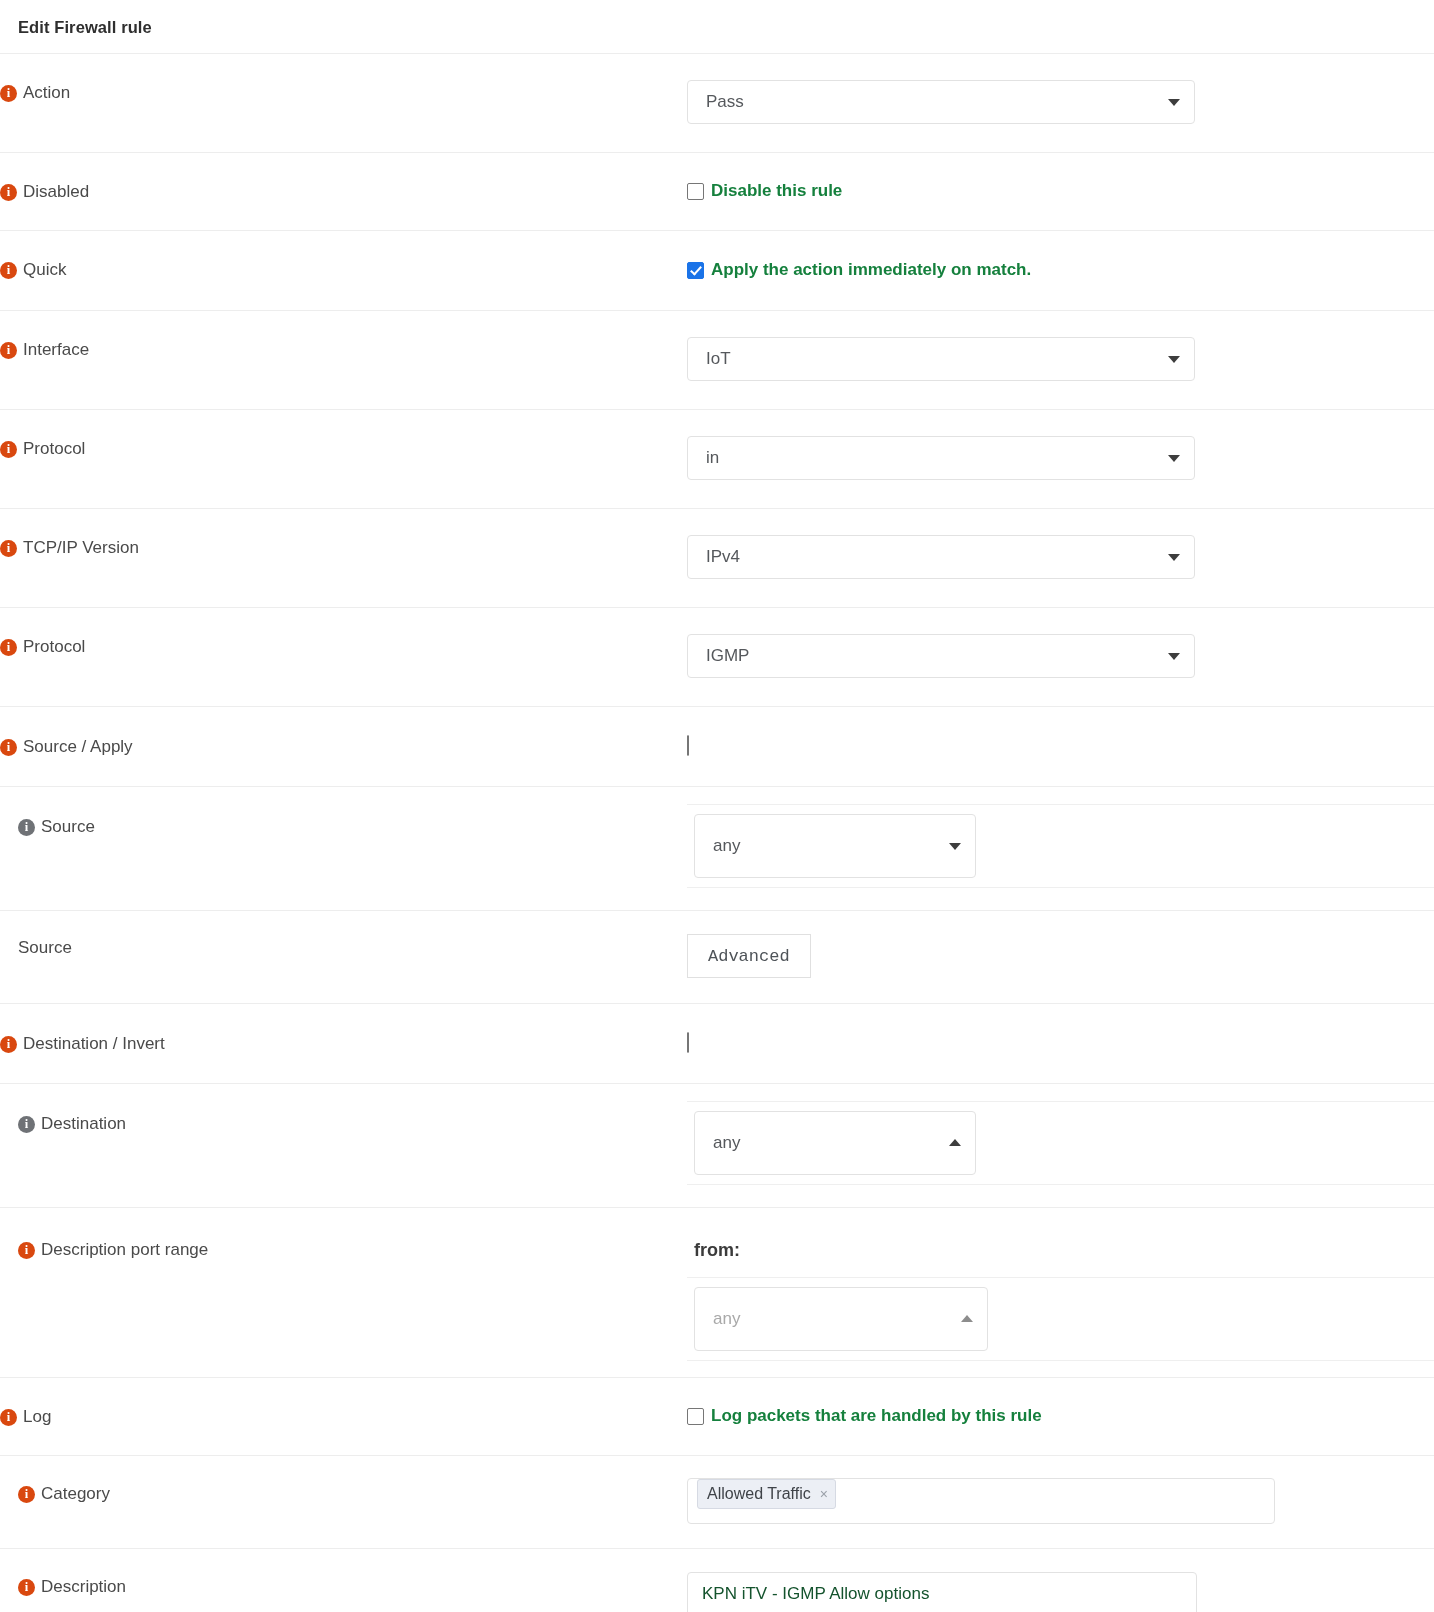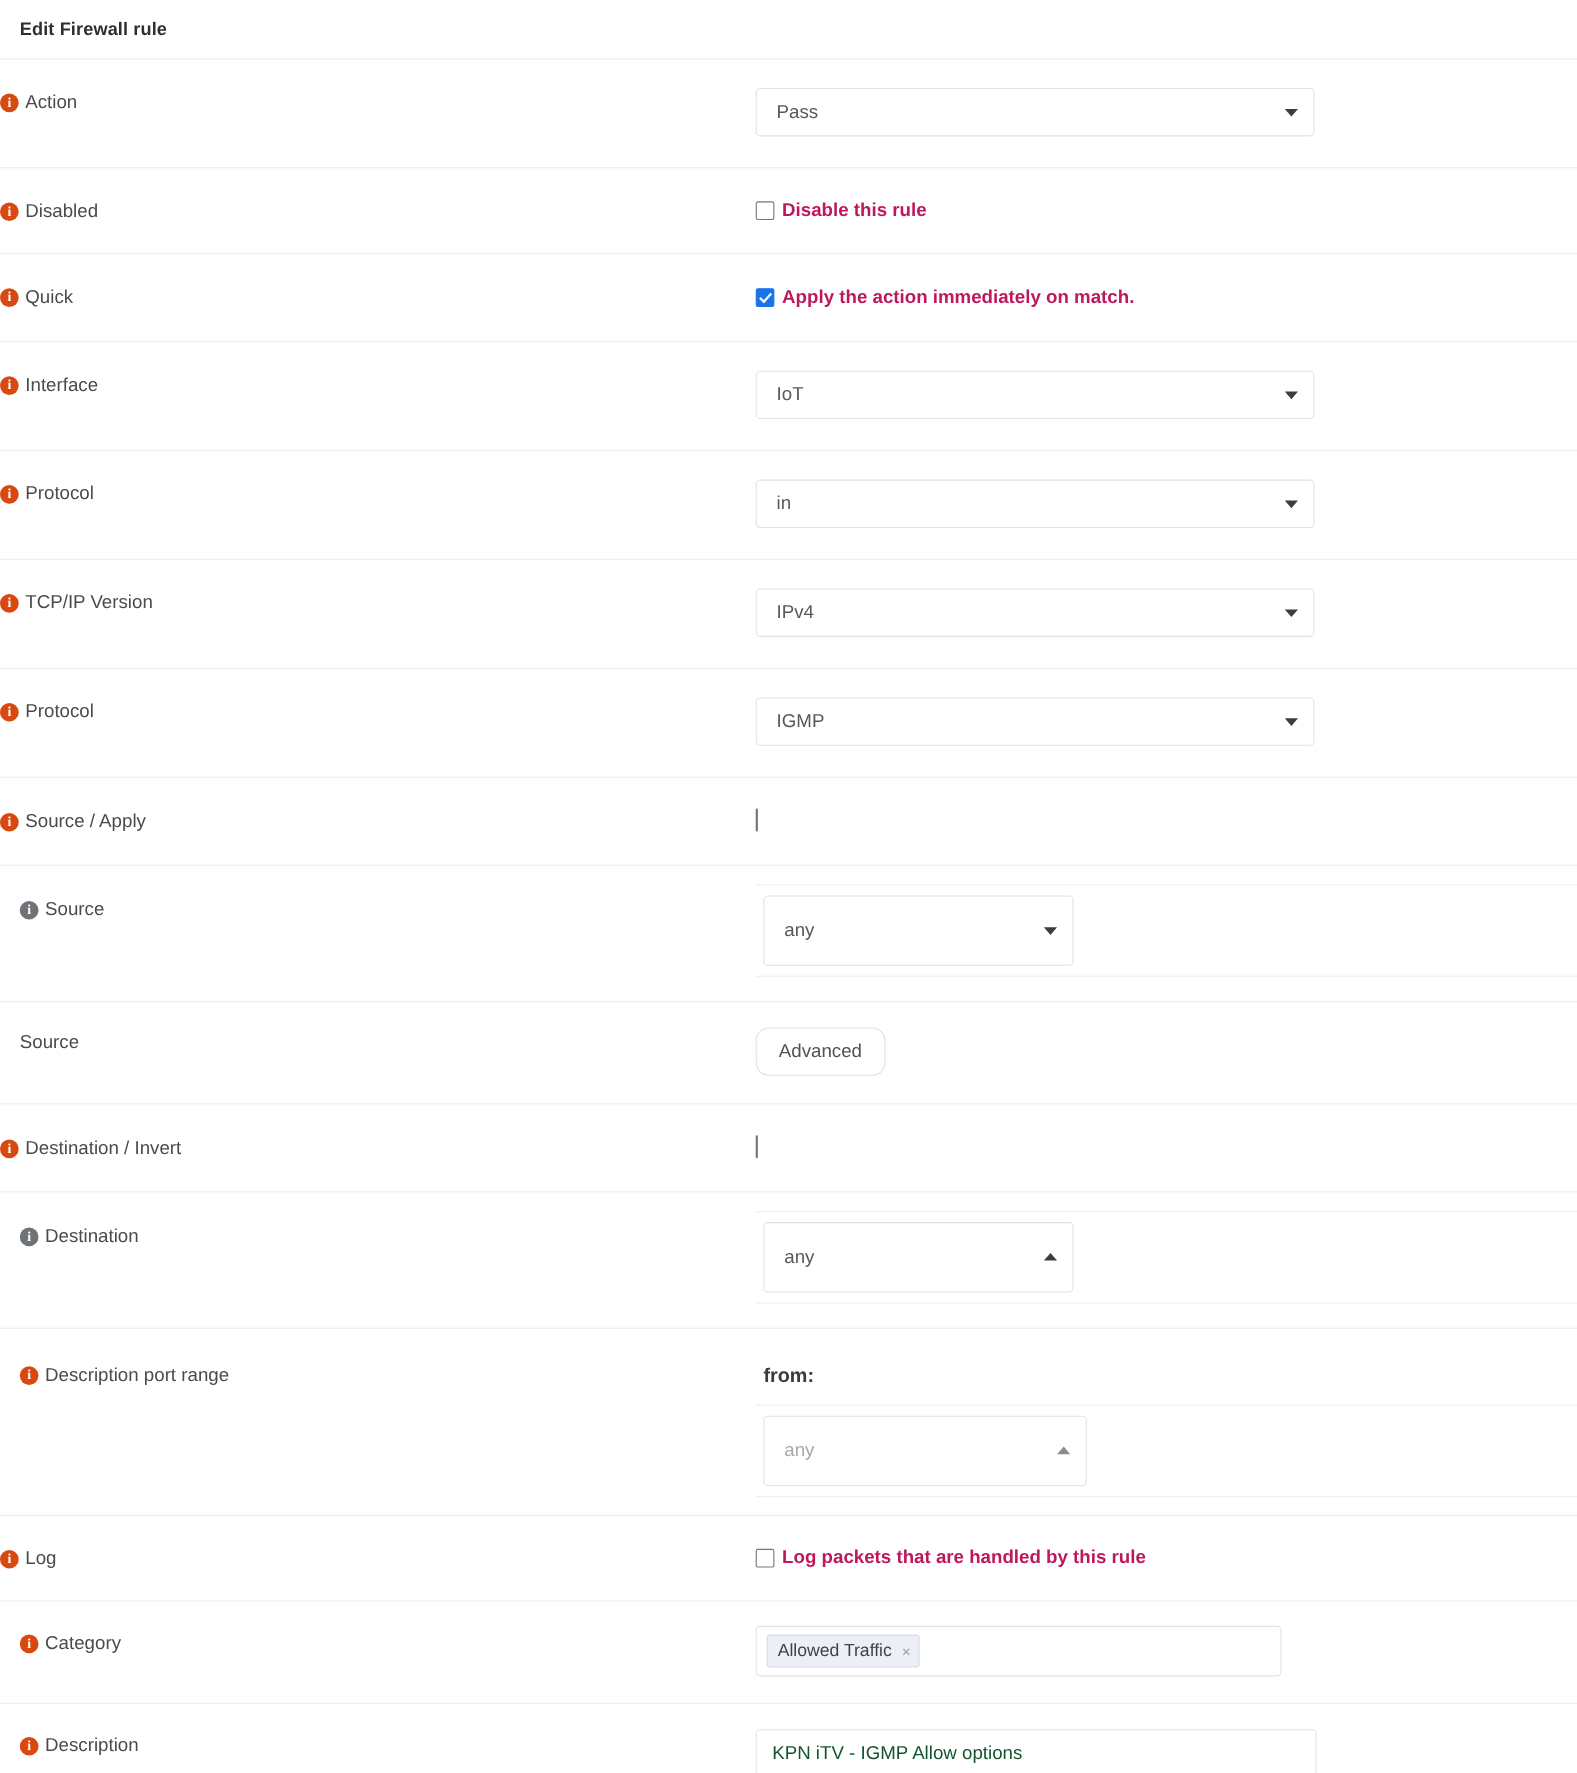--- a/index.html
+++ b/index.html
@@ -149,63 +149,63 @@
     left: 5px; top: 1px;
     width: 4px; height: 9px;
     border: solid #fff;
     border-width: 0 2px 2px 0;
     transform: rotate(42deg);
   }
   .cbx-label {
     margin-left: 7px;
     font-size: 17px;
     font-weight: bold;
-    color: #be185d;
+    color: #15803d;
     white-space: nowrap;
   }
 
   
   .btn {
     display: inline-flex;
     align-items: center;
     justify-content: center;
     height: 44px;
     padding: 0 20px;
     border: 1px solid #e0e0e0;
-    border-radius: 12px;
+    border-radius: 0;
     background: #fff;
     font-size: 17px;
     color: #4e5358;
     cursor: pointer;
+    font-family: Liberation Mono, monospace;
   }
 
   
   .txt {
     width: 510px;
     height: 44px;
     border: 1px solid #e2e2e2;
     border-radius: 4px;
     background: #fff;
     font-size: 17px;
     color: #14532d;
     padding: 0 14px;
     font-family: "Liberation Sans", sans-serif;
     outline: none;
   }
   .txt::placeholder { color: #a9a9a9; }
 
   
   .tagbox {
-    width: 478px;
+    width: 588px;
     min-height: 46px;
     border: 1px solid #e2e2e2;
     border-radius: 4px;
     background: #fff;
     display: flex;
-    align-items: center;
     padding: 0 9px;
   }
   .tag {
     display: inline-flex;
     align-items: center;
     background: #eceff5;
     border: 1px solid #d6dae3;
     border-radius: 3px;
     height: 30px;
     padding: 0 7px 0 9px;

